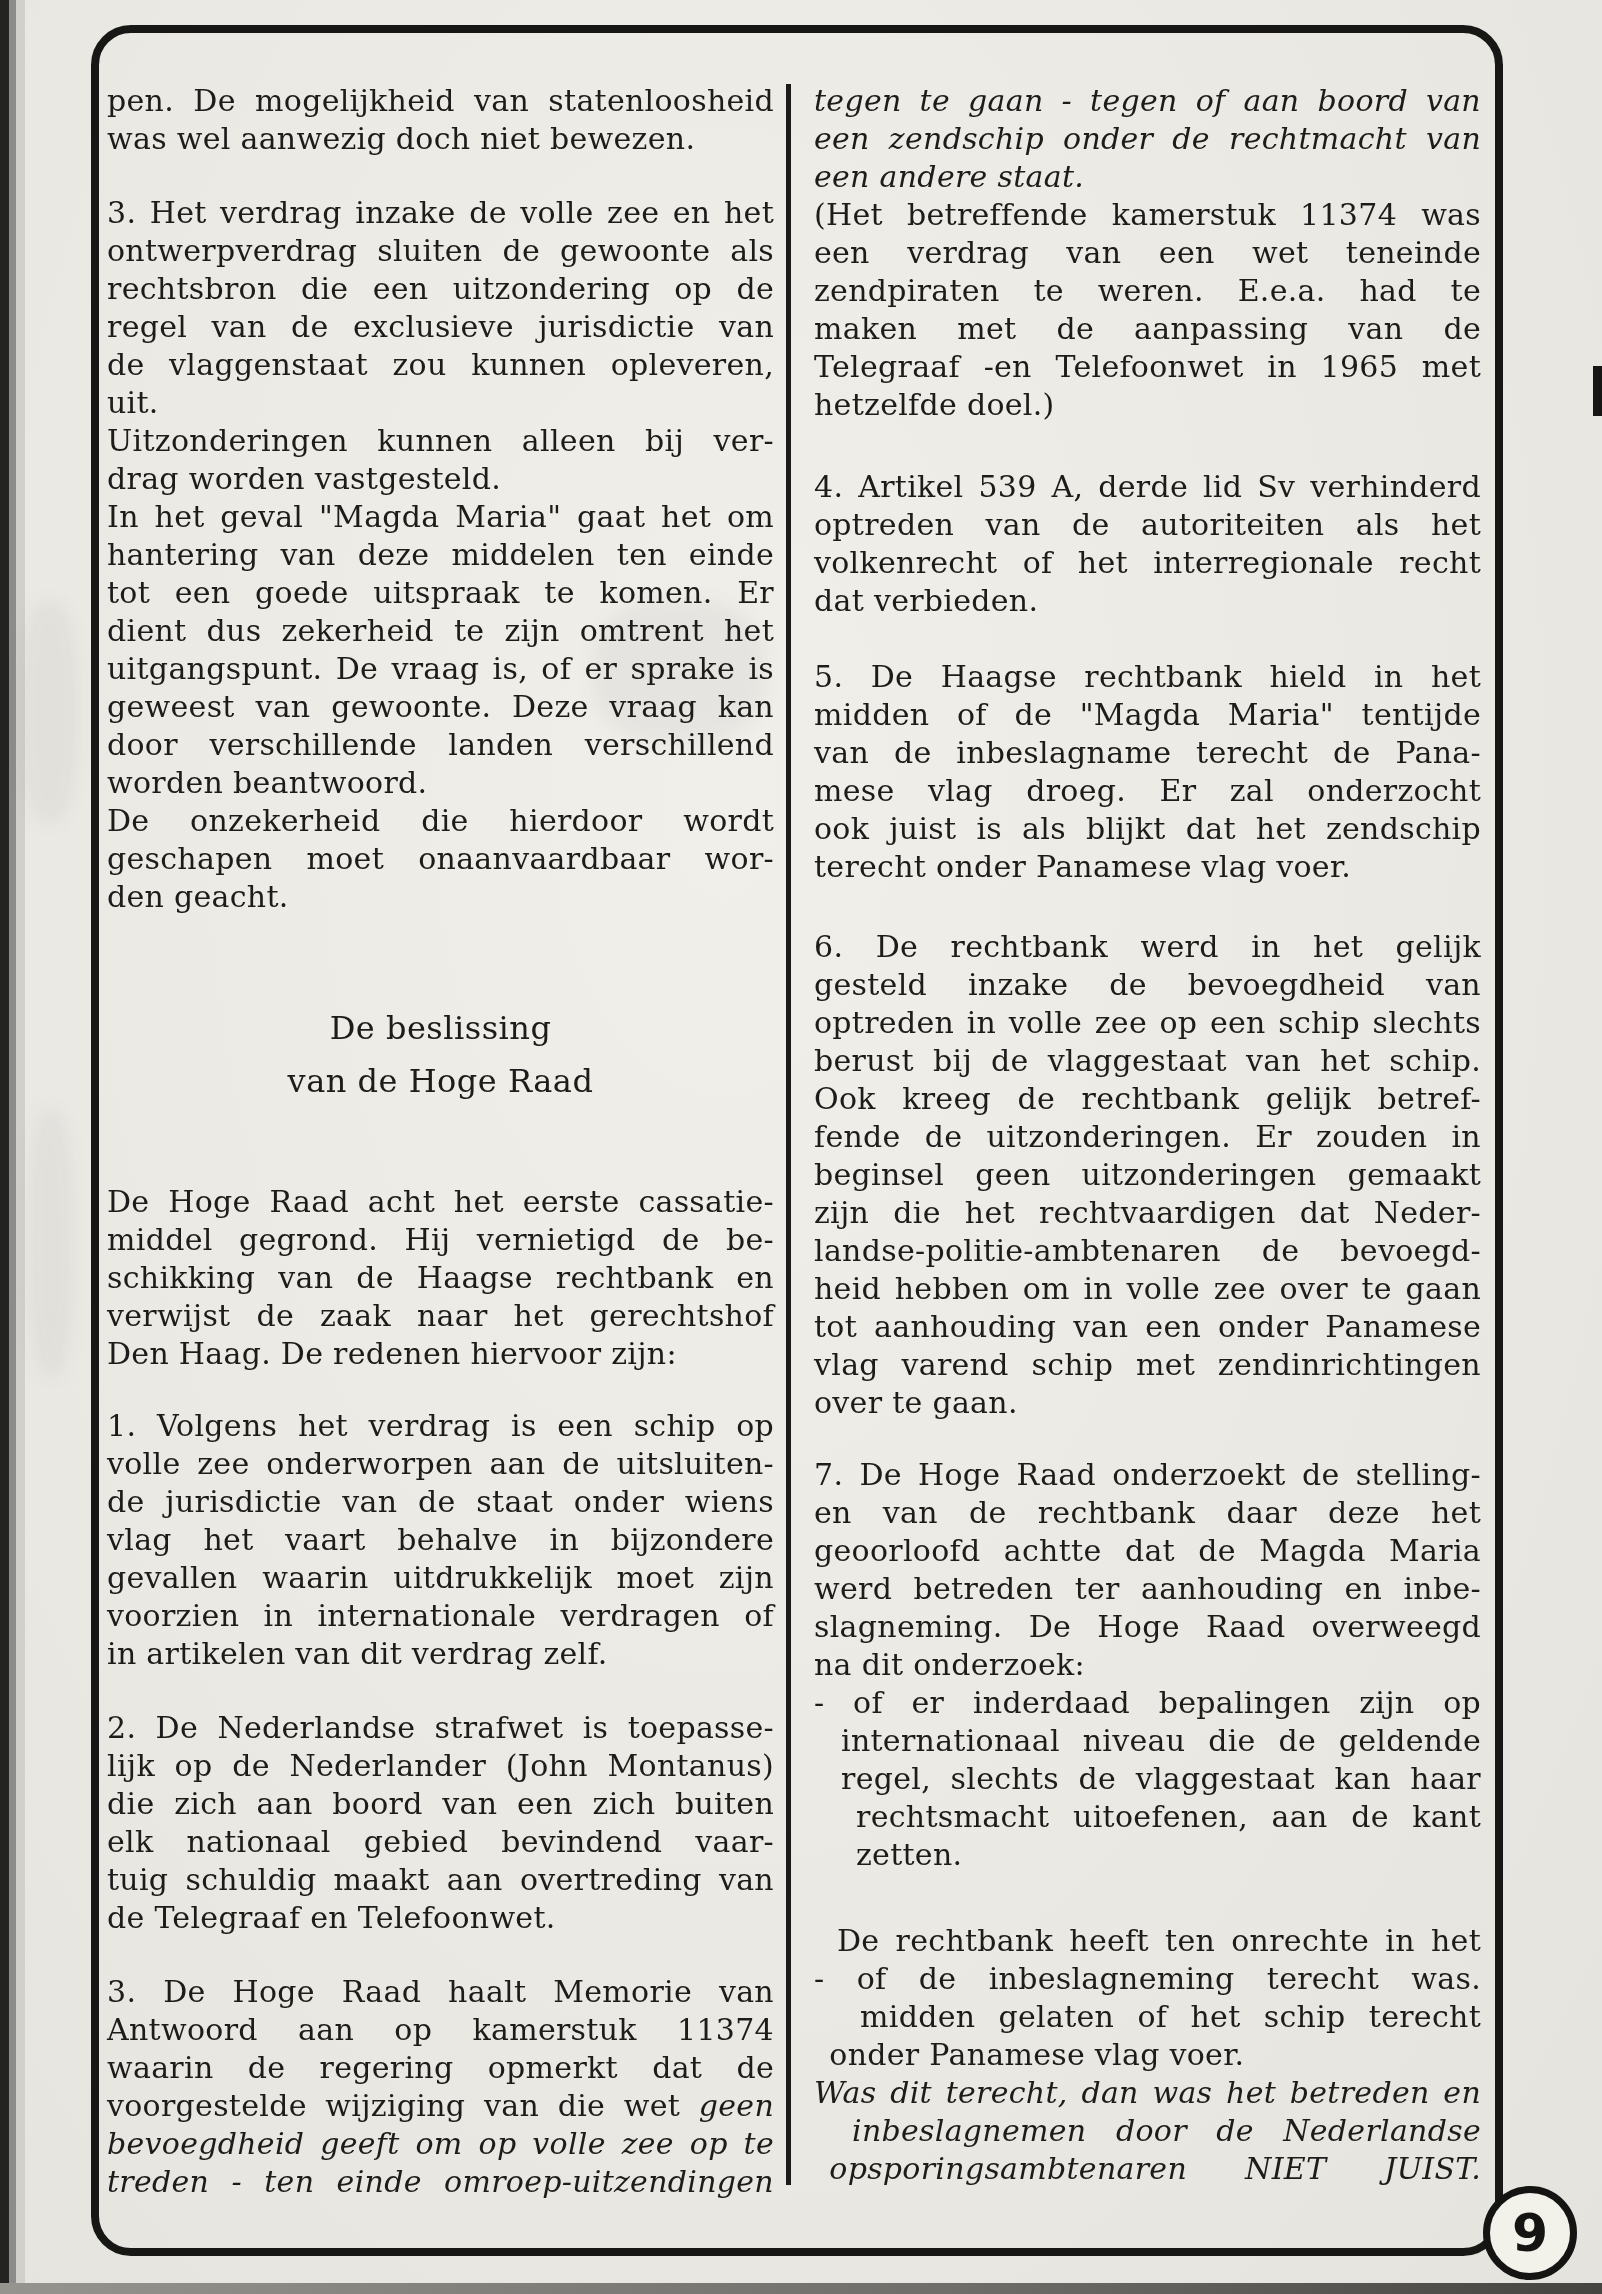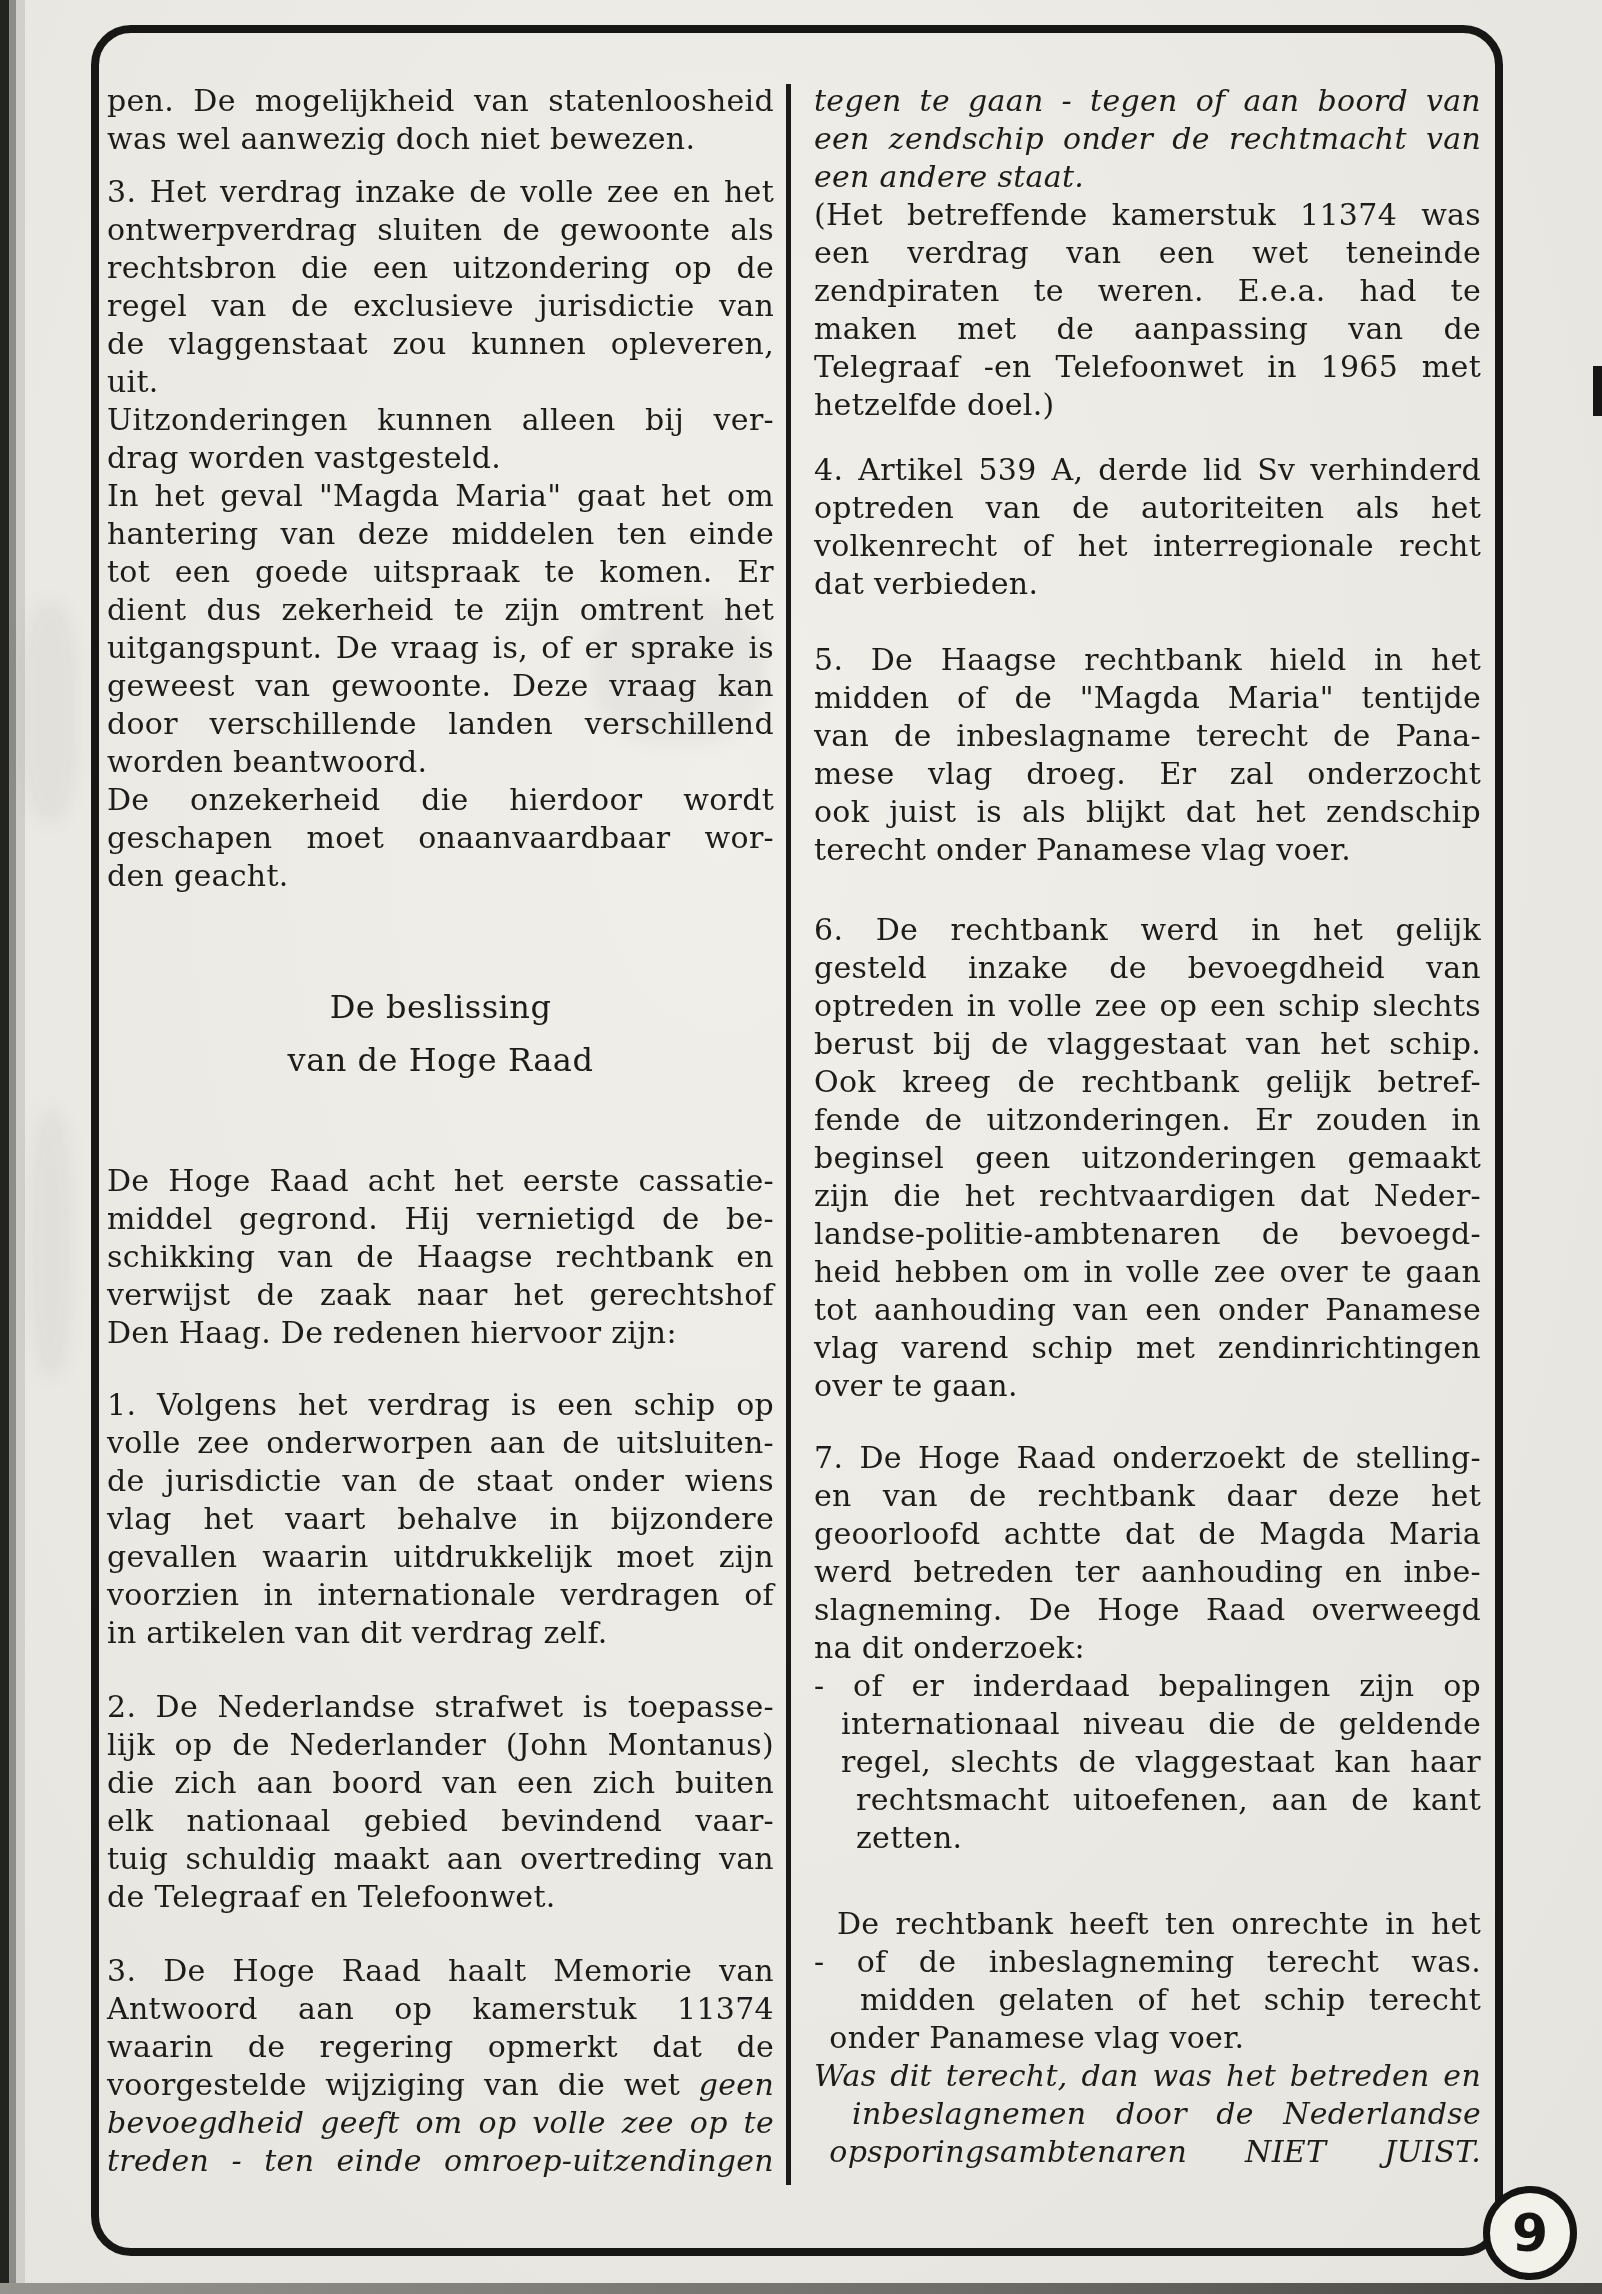--- a/index.html
+++ b/index.html
@@ -53,21 +53,21 @@
 <div class="edge-bottom"></div>
 <div class="edge-tick"></div>
 <div class="smudge s1"></div>
 <div class="smudge s2"></div>
 <div class="smudge s3"></div>
 
 <div class="frame"></div>
 <div class="divider"></div>
 
 <div class="col col-left">
-    <div class="block" style="margin-bottom: 15px;">
+    <div class="block" style="margin-bottom: 36px;">
       <div class="line align-justify"><span>pen. De mogelijkheid van statenloosheid</span></div>
       <div class="line align-left"><span>was wel aanwezig doch niet bewezen.</span></div>
     </div>
     <div class="block" style="margin-bottom: 86px;">
       <div class="line align-justify"><span>3. Het verdrag inzake de volle zee en het</span></div>
       <div class="line align-justify"><span>ontwerpverdrag sluiten de gewoonte als</span></div>
       <div class="line align-justify"><span>rechtsbron die een uitzondering op de</span></div>
       <div class="line align-justify"><span>regel van de exclusieve jurisdictie van</span></div>
       <div class="line align-justify"><span>de vlaggenstaat zou kunnen opleveren,</span></div>
       <div class="line align-left"><span>uit.</span></div>
@@ -116,21 +116,21 @@
     <div class="block">
       <div class="line align-justify"><span>3. De Hoge Raad haalt Memorie van</span></div>
       <div class="line align-justify"><span>Antwoord aan op kamerstuk 11374</span></div>
       <div class="line align-justify"><span>waarin de regering opmerkt dat de</span></div>
       <div class="line align-justify"><span>voorgestelde wijziging van die wet </span><span class="it">geen</span></div>
       <div class="line align-justify"><span class="it">bevoegdheid geeft om op volle zee op te</span></div>
       <div class="line align-justify"><span class="it">treden - ten einde omroep-uitzendingen</span></div>
     </div>
   </div>
 <div class="col col-right">
-    <div class="block" style="margin-bottom: 27px;">
+    <div class="block" style="margin-bottom: 44px;">
       <div class="line align-justify"><span class="it">tegen te gaan - tegen of aan boord van</span></div>
       <div class="line align-justify"><span class="it">een zendschip onder de rechtmacht van</span></div>
       <div class="line align-left"><span class="it">een andere staat.</span></div>
       <div class="line align-justify"><span>(Het betreffende kamerstuk 11374 was</span></div>
       <div class="line align-justify"><span>een verdrag van een wet teneinde</span></div>
       <div class="line align-justify"><span>zendpiraten te weren. E.e.a. had te</span></div>
       <div class="line align-justify"><span>maken met de aanpassing van de</span></div>
       <div class="line align-justify"><span>Telegraaf -en Telefoonwet in 1965 met</span></div>
       <div class="line align-left"><span>hetzelfde doel.)</span></div>
     </div>

